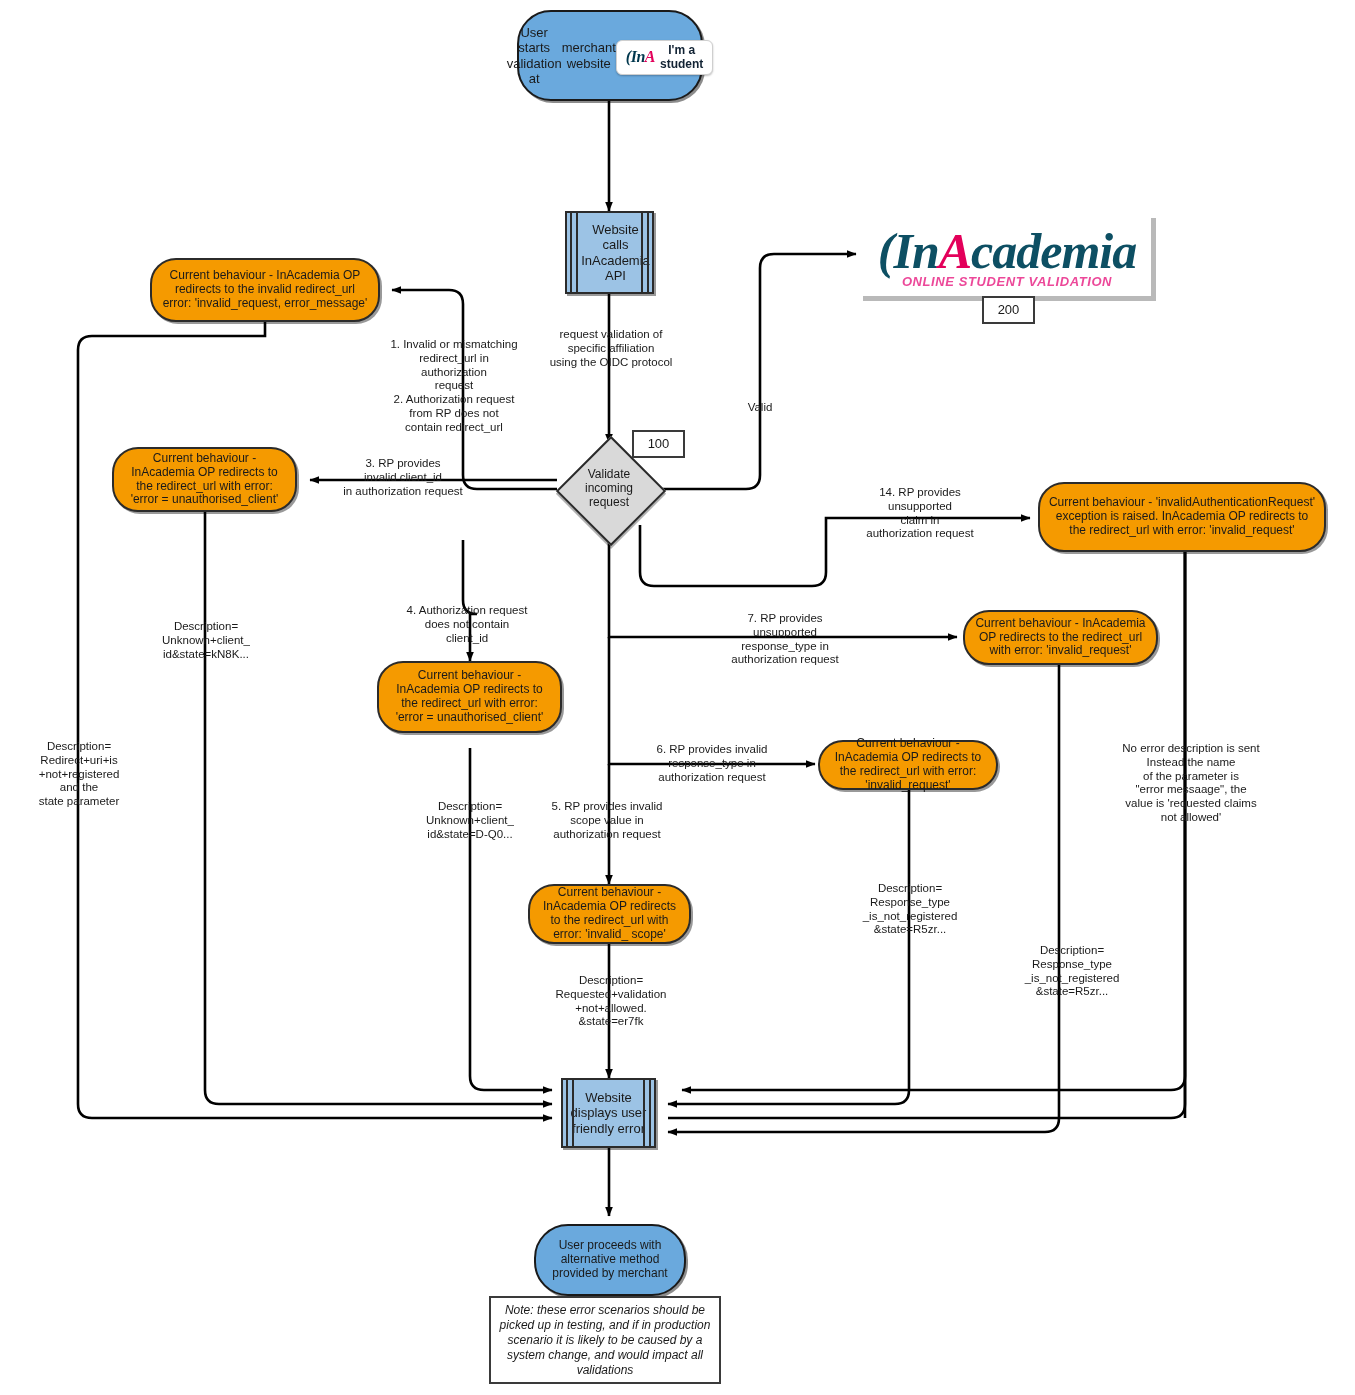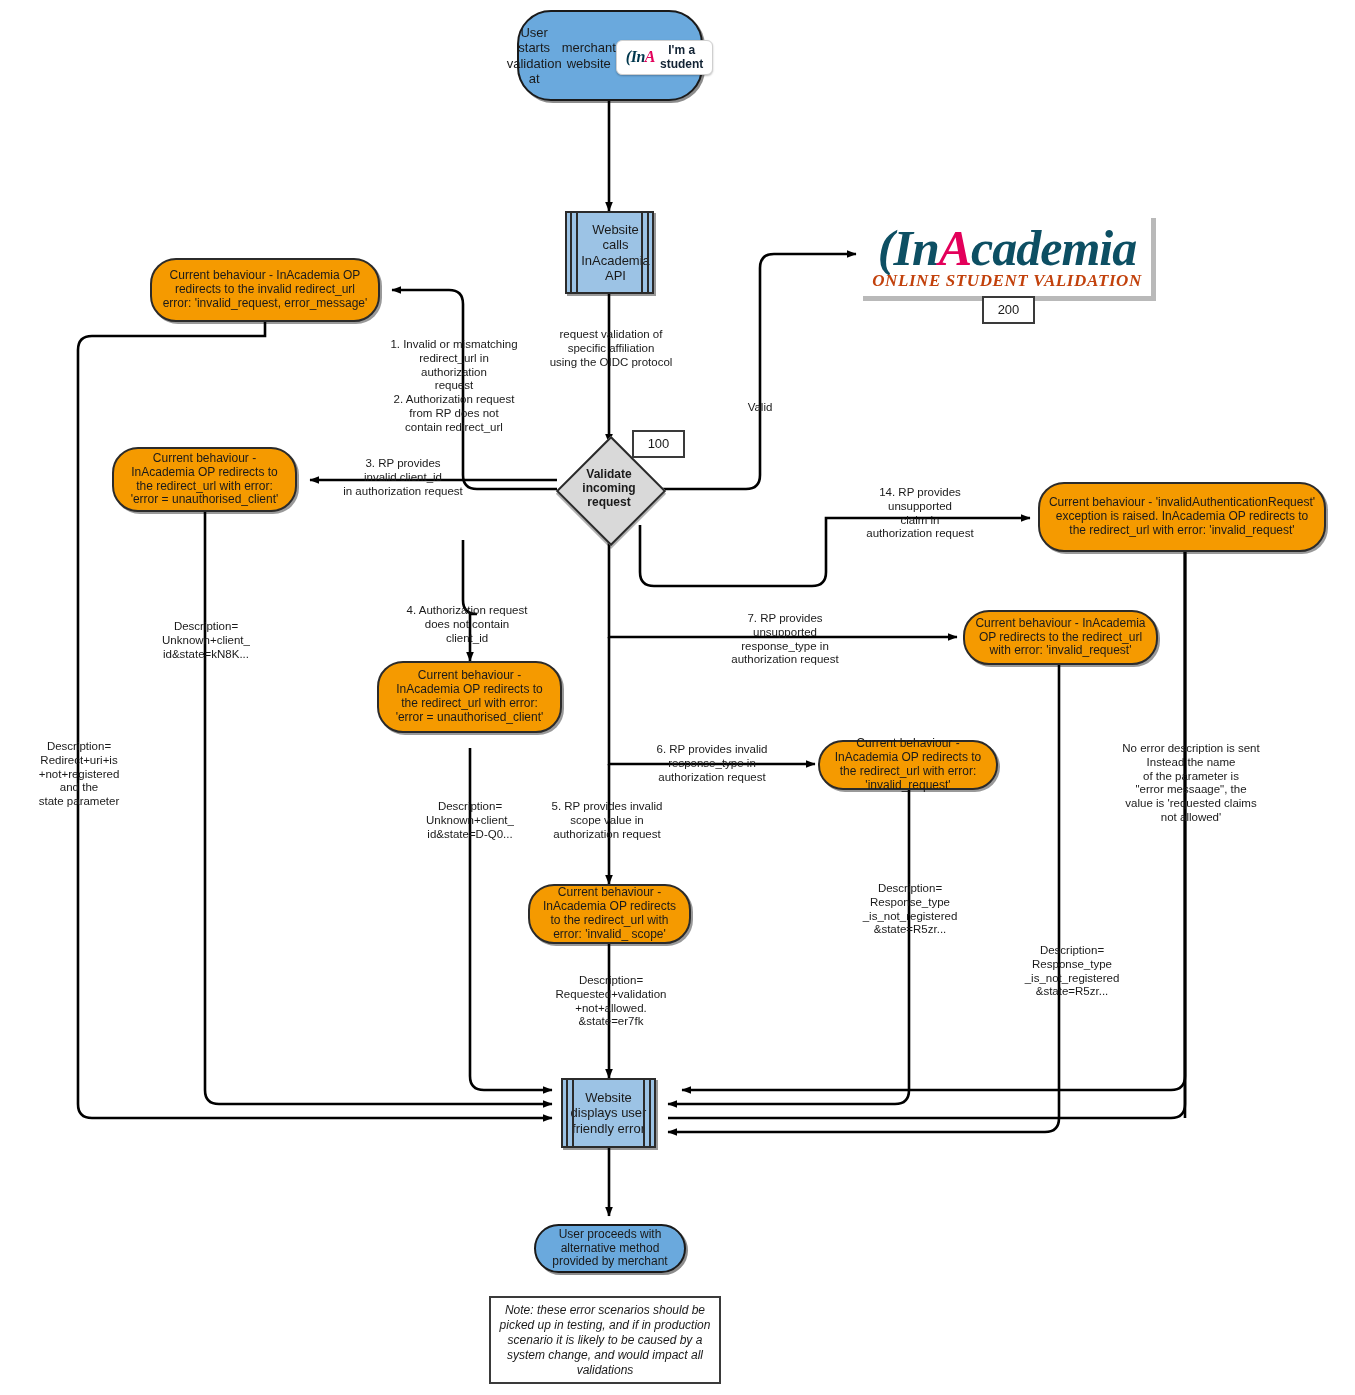--- a/index.html
+++ b/index.html
@@ -47,22 +47,22 @@
   .stubtn .logo .a{color:#e3005a;}
   .stubtn .txt{font-size:12px;color:#123;font-weight:600;}
 
   
   .brand{position:absolute;background:#fff;border-right:5px solid #b9b9b9;
          border-bottom:5px solid #b9b9b9;display:flex;flex-direction:column;
          align-items:center;justify-content:center;}
   .brand .b1{font-family:"Liberation Serif",serif;font-style:italic;font-weight:700;
          font-size:50px;color:#0d4f63;letter-spacing:-1px;line-height:1;}
   .brand .b1 .pink{color:#e3005a;}
-  .brand .b2{font-size:17px;font-weight:700;font-style:italic;color:#c2410c;
-         letter-spacing:.6px;margin-top:-2px;font-family:Liberation Serif, serif;}
+  .brand .b2{font-size:13px;font-weight:700;font-style:italic;color:#ec4899;
+         letter-spacing:.6px;margin-top:-2px;}
 </style>
 </head>
 <body>
 
 <div id="canvas">
 
   <svg id="wires" viewBox="0 0 1355 1395">
     <defs>
       <marker id="ah" markerWidth="11" markerHeight="11" refX="9.4" refY="4" orient="auto" markerUnits="userSpaceOnUse">
         <path d="M0,0 L10,4 L0,8 z" fill="#000"></path>
@@ -127,21 +127,21 @@
 
   <div class="brand" style="left:863px;top:218px;width:288px;height:78px;">
     <div class="b1">(<span>In</span><span class="pink">A</span><span>cademia</span></div>
     <div class="b2">ONLINE STUDENT VALIDATION</div>
   </div>
 
   <div class="node rect" style="left:982px;top:296px;width:53px;height:28px;">
     <span>200</span>
   </div>
 
-  <div class="diamond" style="left:572px;top:452px;width:74px;height:74px;font-weight:bold;">
+  <div class="diamond" style="left:572px;top:452px;width:74px;height:74px;">
     <div class="dia"></div>
     <div class="dtx" style="white-space:pre-line;">Validate
 incoming
 request</div>
   </div>
 
   <div class="node rect" style="left:632px;top:430px;width:53px;height:28px;">
     <span>100</span>
   </div>
 
@@ -172,21 +172,21 @@
   <div class="node pill" style="left:528px;top:884px;width:163px;height:60px;">
     <span>Current behaviour - InAcademia OP redirects to the redirect_url with error: 'invalid_ scope'</span>
   </div>
 
   <div class="node proc" style="left:561px;top:1078px;width:95px;height:70px;white-space:pre-line;">
     <span>Website
 displays user
 friendly error</span>
   </div>
 
-  <div class="node term" style="left:534px;top:1224px;width:152px;height:49px;white-space:pre-line;font-size:12px;">
+  <div class="node term" style="left:534px;top:1224px;width:152px;height:72px;white-space:pre-line;font-size:12px;">
     <span>User proceeds with
 alternative method
 provided by merchant</span>
   </div>
 
   <div class="node note" style="left:489px;top:1296px;width:232px;height:88px;">
     <span>Note: these error scenarios should be picked up in testing, and if in production scenario it is likely to be caused by a system change, and would impact all validations</span>
   </div>
 
   <div class="lbl" style="left:537px;top:328px;width:148px;">request validation of

